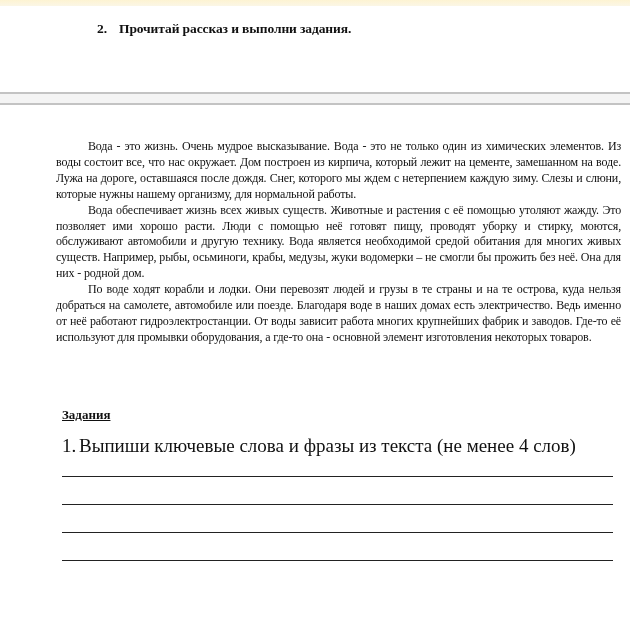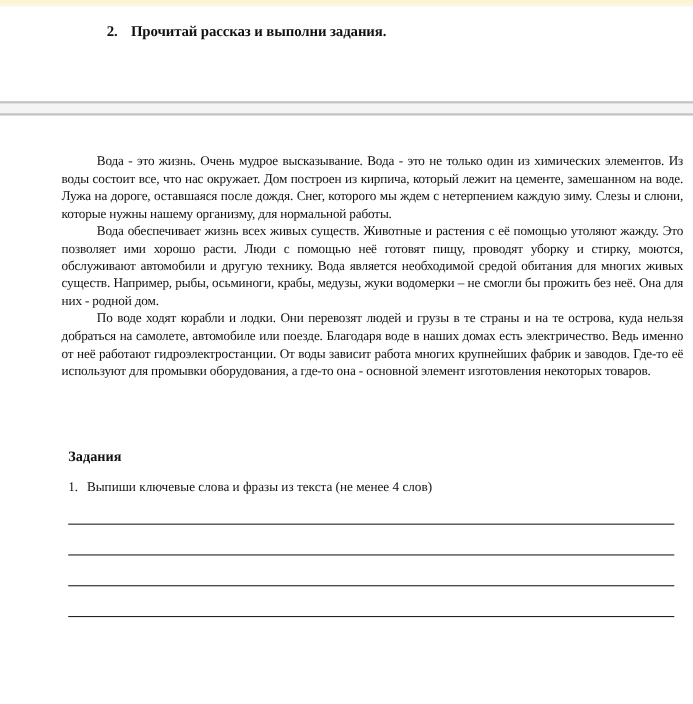--- a/index.html
+++ b/index.html
@@ -10,22 +10,22 @@
   }
   .top-strip { position: absolute; left: 0; top: 0; width: 630px; height: 6px;
     background: linear-gradient(#fdf3d2, #fbf6e6); }
   .task-header { position: absolute; left: 49px; top: 21px; font-weight: bold; font-size: 13.5px; letter-spacing: -0.1px; margin-left: 48px; }
   .task-header .num { display: inline-block; width: 22px; }
   .separator { position: absolute; left: 0; top: 92px; width: 630px; height: 13px;
     background: #f4f4f4; border-top: 2px solid #c3c3c3; border-bottom: 2px solid #c3c3c3; box-sizing: border-box; }
   .story { position: absolute; left: 56px; top: 139px; width: 565px;
     font-size: 12px; line-height: 15.9px; text-align: justify; letter-spacing: -0.15px; }
   .story p { margin: 0; text-indent: 32px; }
-  .tasks-title { position: absolute; left: 62px; top: 407px; font-weight: bold; font-size: 13px; }
-  .question { position: absolute; left: 62px; top: 435px; font-size: 12px; }
+  .tasks-title { position: absolute; left: 62px; top: 407px; font-weight: bold; font-size: 13px; text-decoration: underline; }
+  .question { position: absolute; left: 62px; top: 435px; font-size: 19px; }
   .question .qnum { display: inline-block; width: 17px; }
   .answer-line { position: absolute; left: 62px; width: 551px; height: 0; border-top: 1px solid #222; }
 </style>
 </head>
 <body>
 
 <div class="top-strip"></div>
 
 <div class="task-header">
   <span class="num">2.</span><span>Прочитай рассказ и выполни задания.</span>

